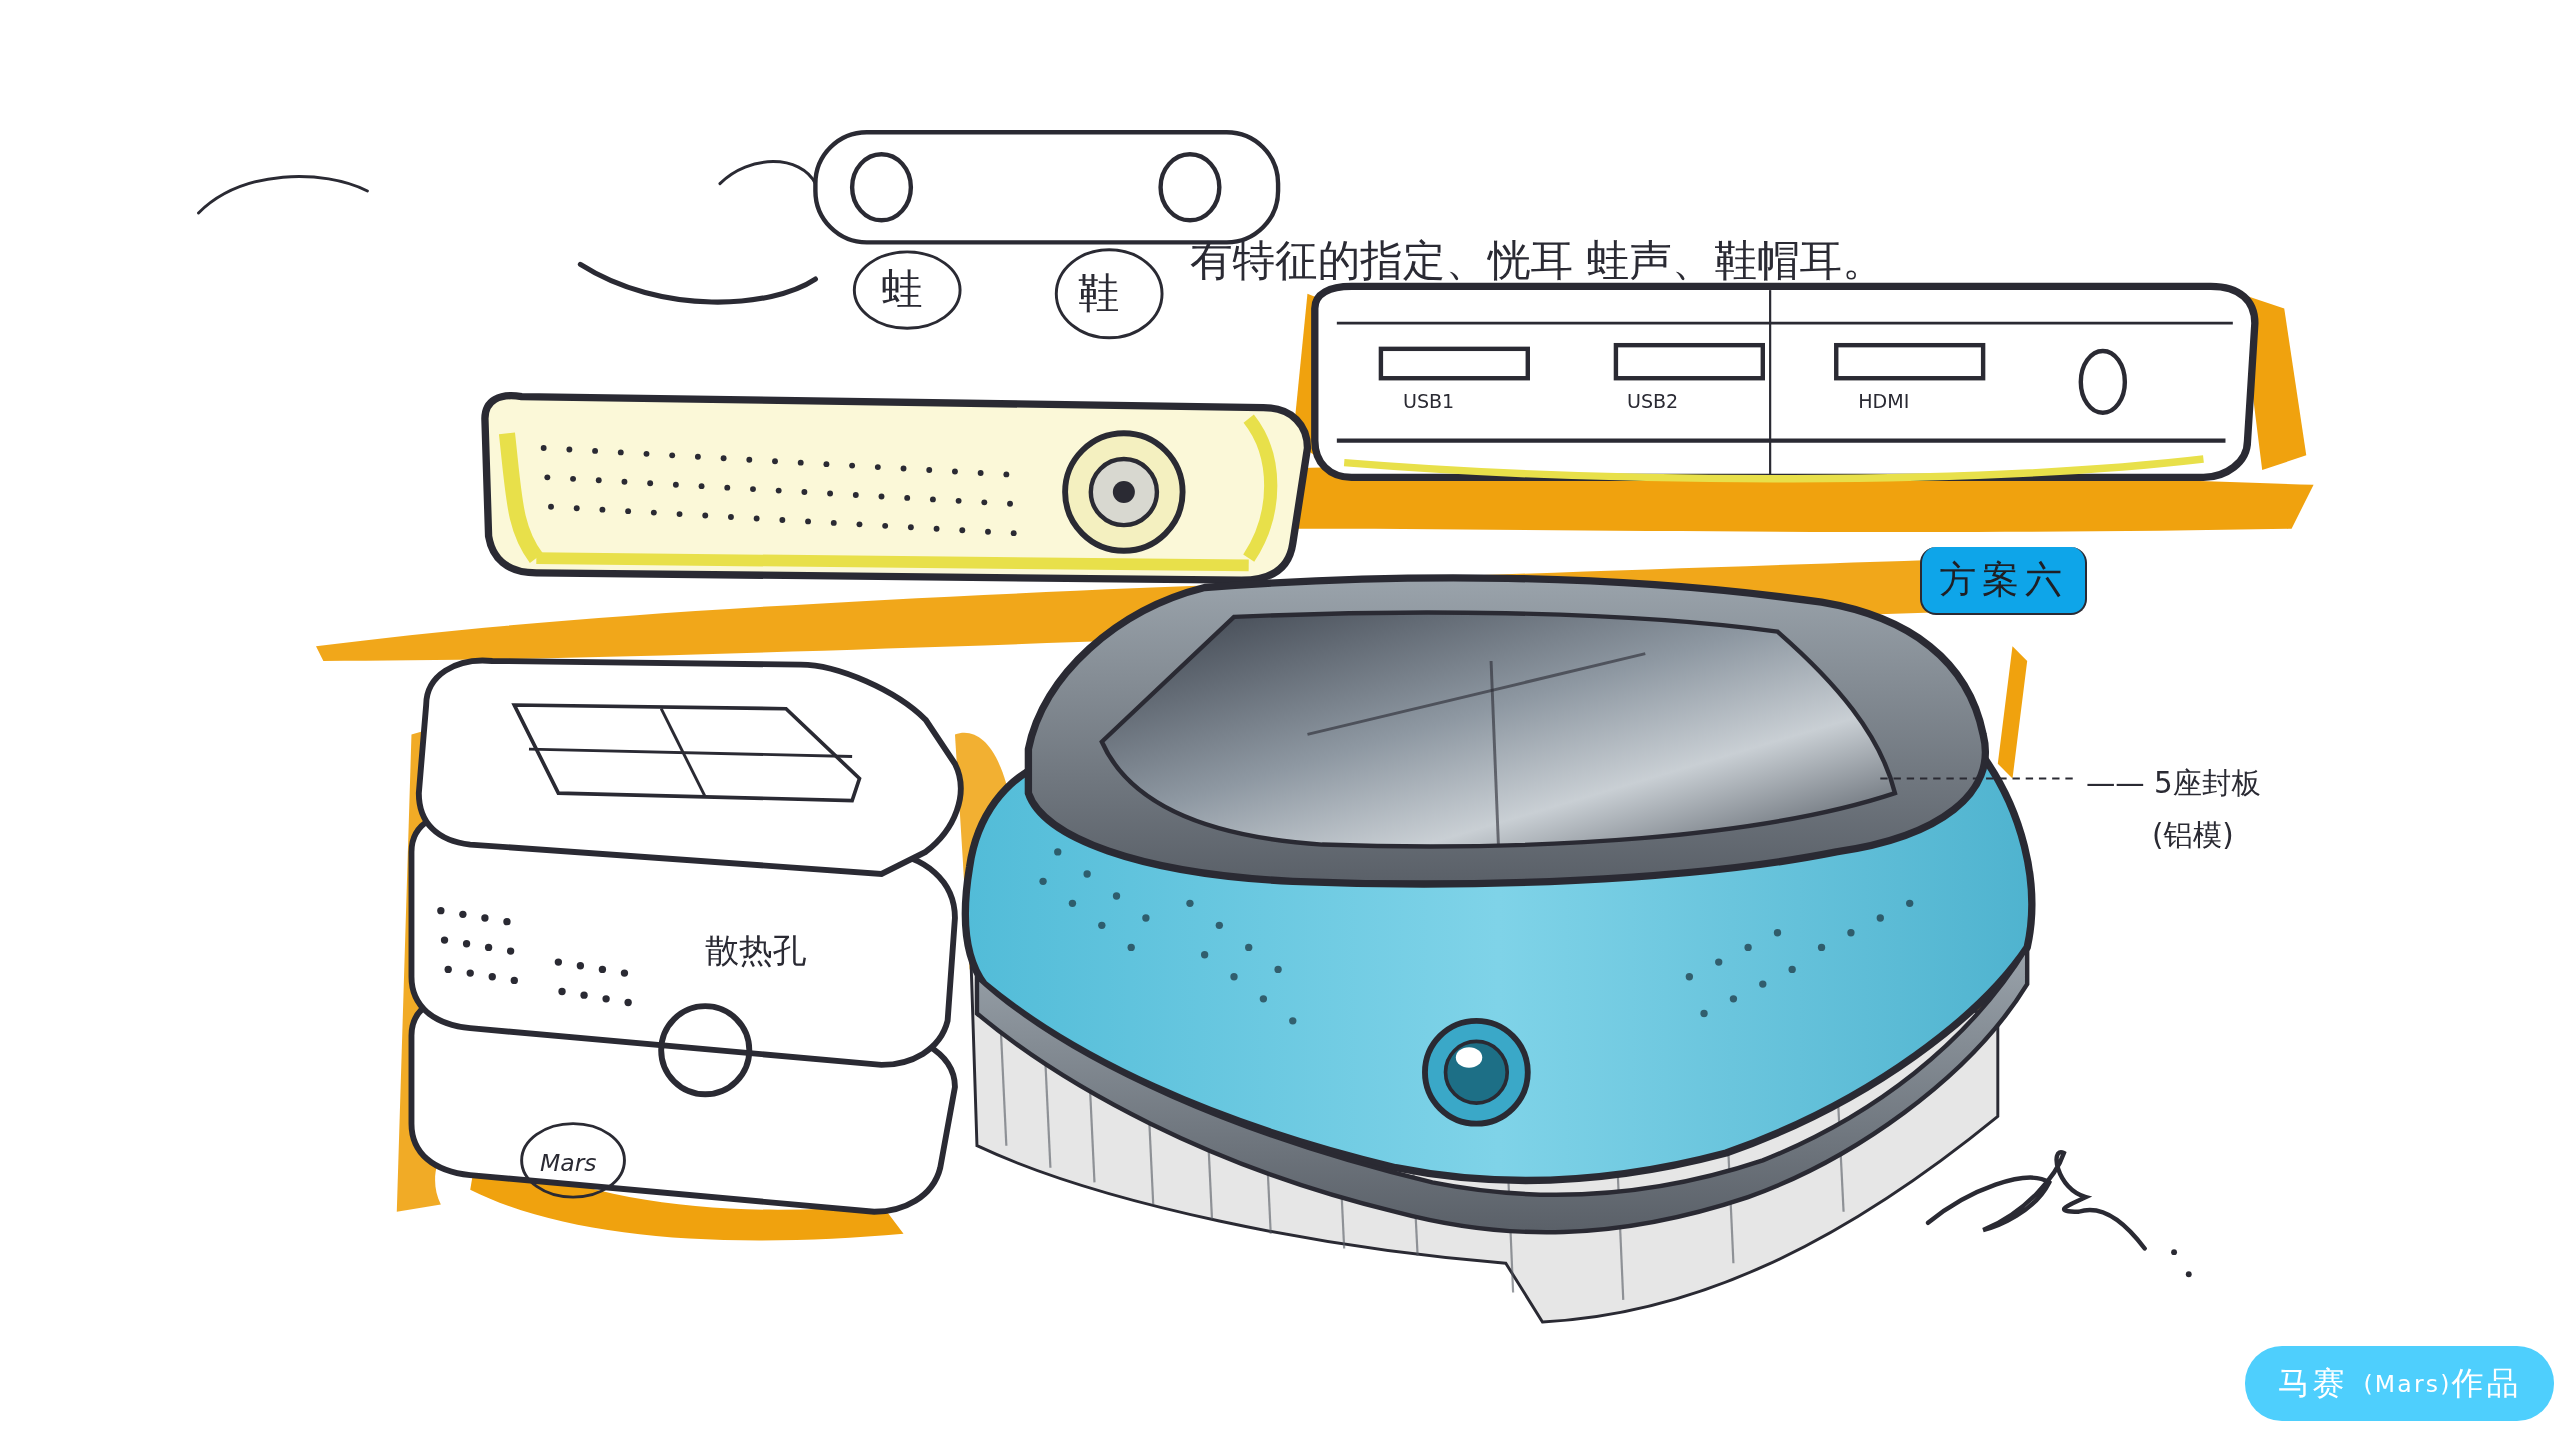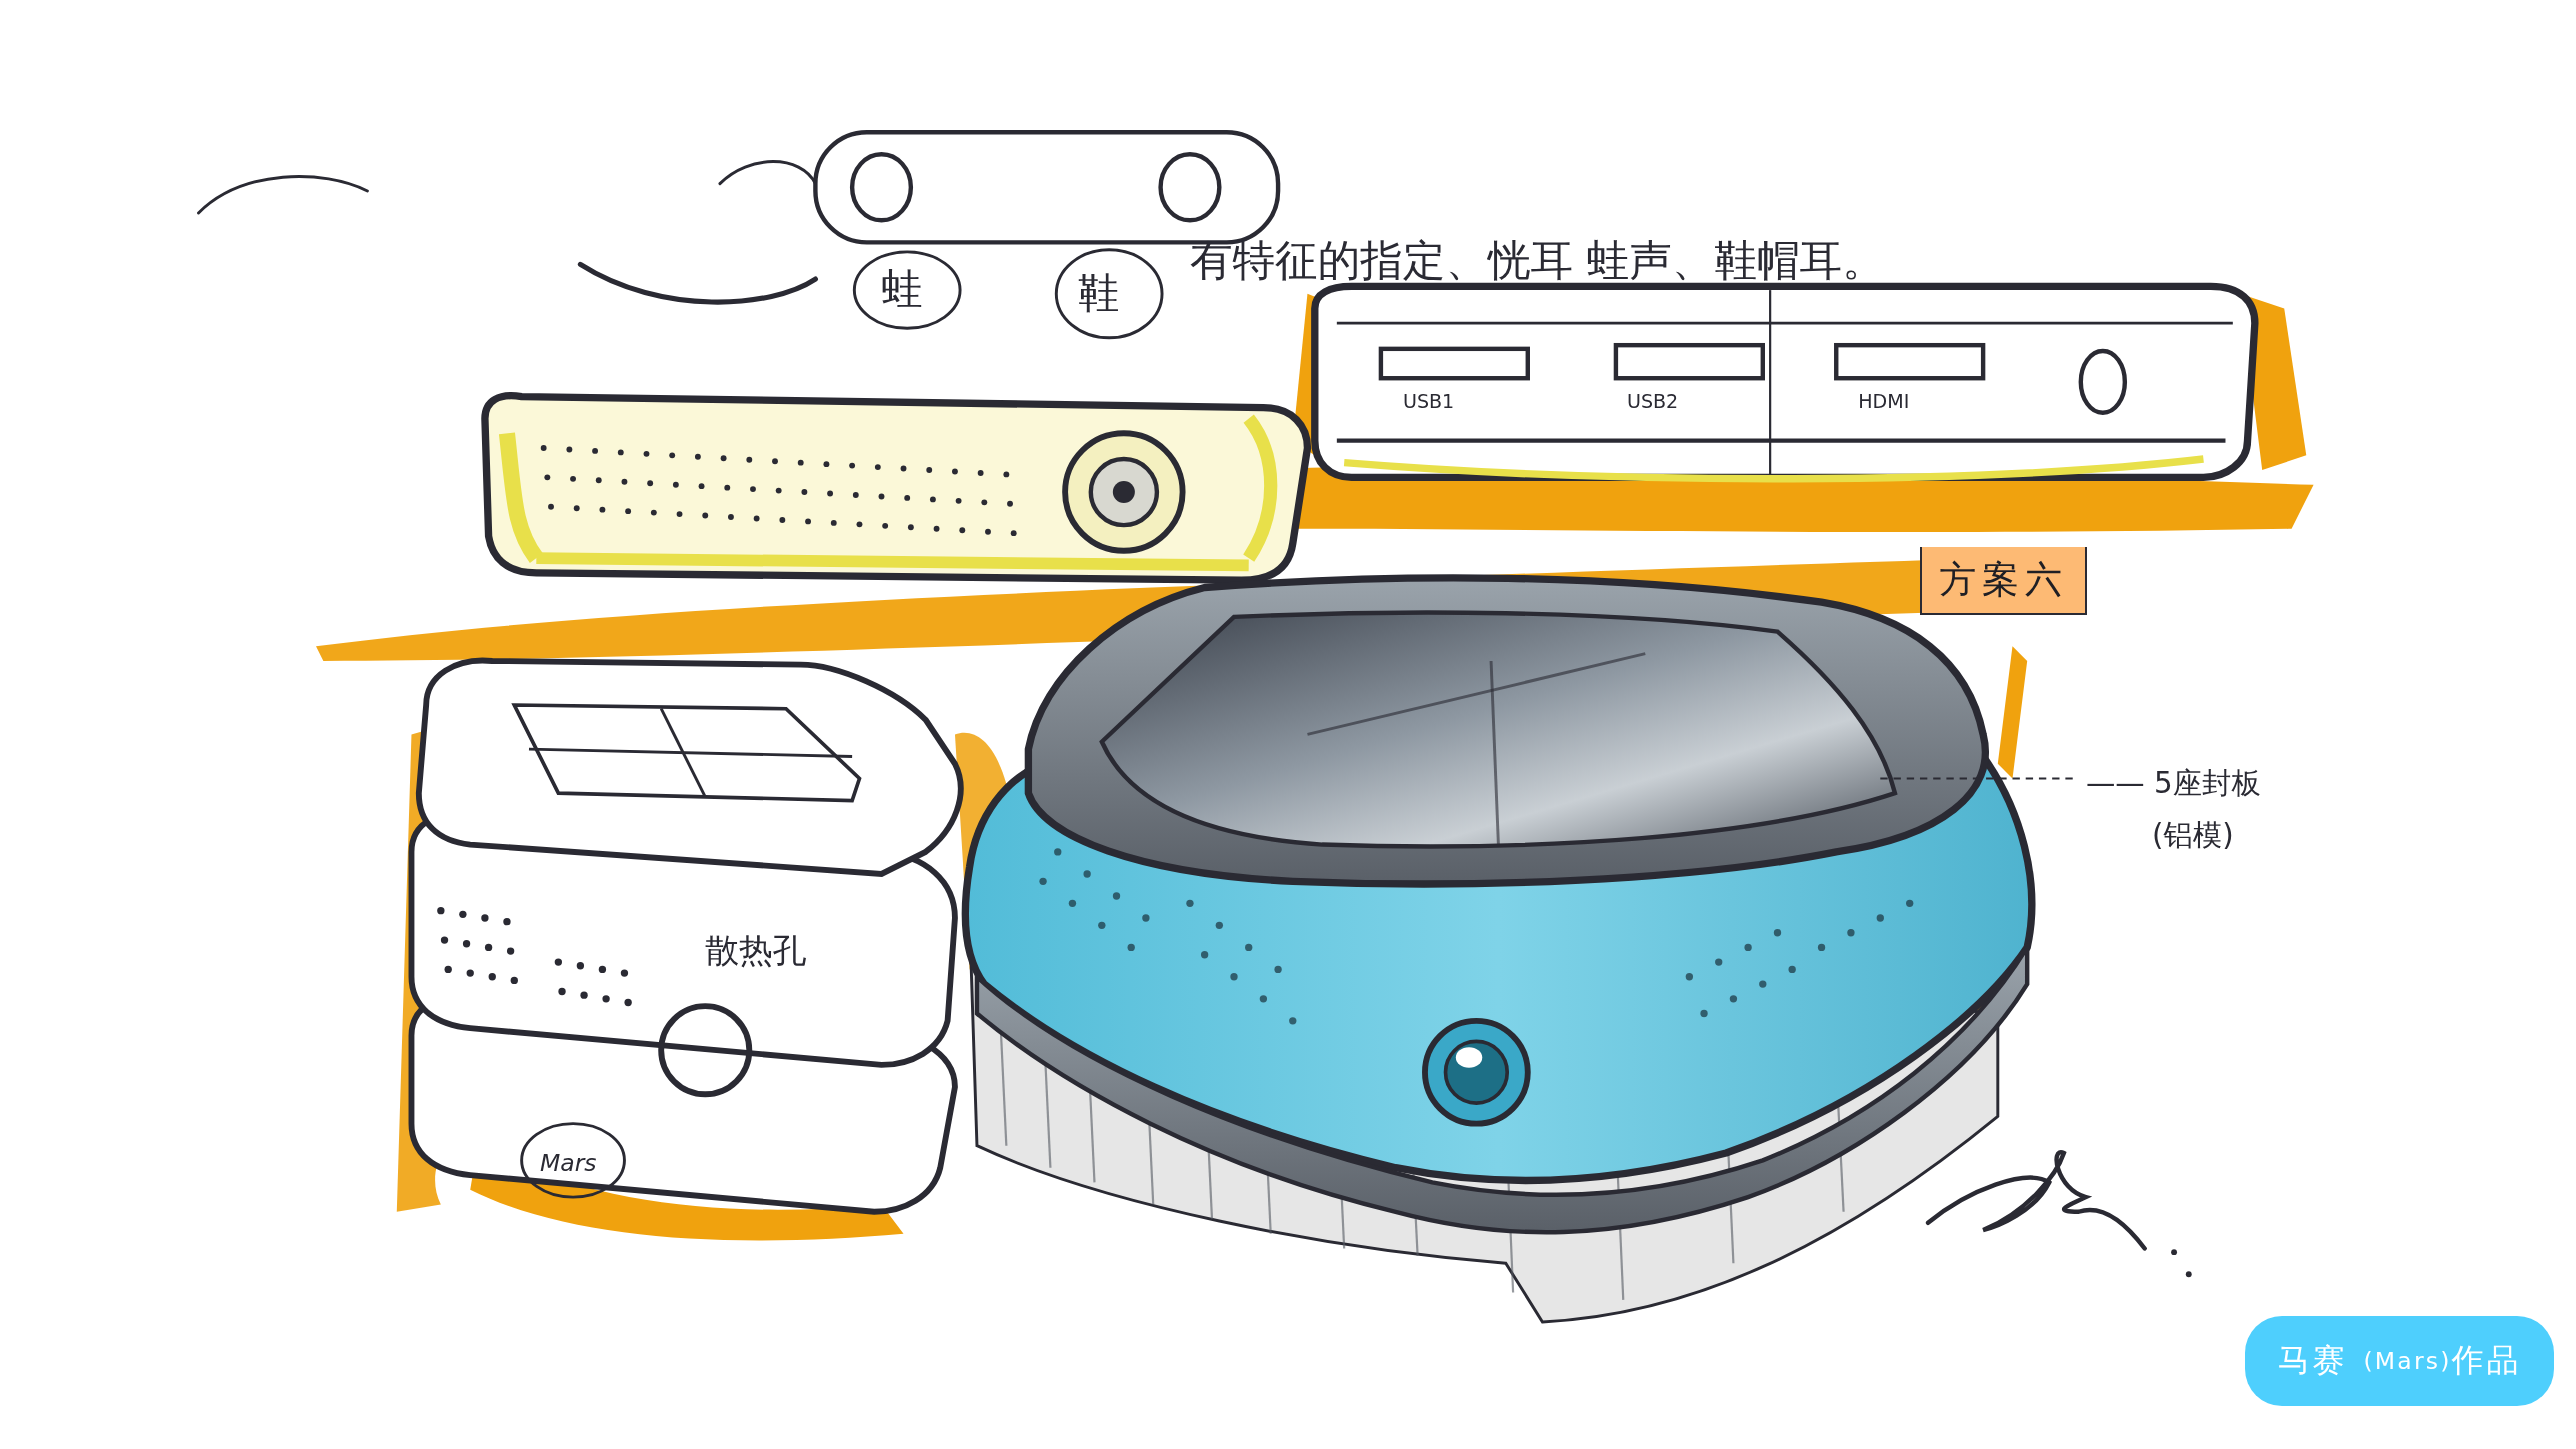--- a/index.html
+++ b/index.html
@@ -1,31 +1,31 @@
 <!DOCTYPE html>
 <html style="font-size:11.8px"><head>
 <meta charset="utf-8">
 <style>
   html, body { margin: 0; padding: 0; background: #ffffff; }
   body { width: 2576px; height: 1449px; position: relative; overflow: hidden; font-family: "DejaVu Sans", sans-serif; }
   #canvas { position: absolute; left: 0; top: 0; width: 2576px; height: 1449px; }
   .hand { font-family: "DejaVu Sans", sans-serif; fill: #2a2a33; }
   .badge {
-    position: absolute; left: 2245px; top: 1316px; width: 309px; height: 90px;
+    position: absolute; left: 2245px; top: 1346px; width: 309px; height: 75px;
     background: #4ecffd; border-radius: 37px;
     display: flex; align-items: center; justify-content: center;
     color: #ffffff; font-size: 32px; letter-spacing: 2.9px; font-family: "DejaVu Sans", sans-serif;
   }
   .badge .en { font-size: 23.5px; letter-spacing: 2.2px; margin-left: 16px; }
   .tag {
     position: absolute; left: 1920px; top: 547px; width: 163px; height: 66px;
-    background: #fdba74; border-left: 2.9px solid #2a2a33; border-right: 2.9px solid #2a2a33;
+    background: #0ea5e9; border-left: 2.9px solid #2a2a33; border-right: 2.9px solid #2a2a33;
     border-bottom: 2.2px solid #2a2a33;
     display: flex; align-items: center; justify-content: center;
-    font-size: 37px; color: #1f1f24; letter-spacing: 5.9px;
+    font-size: 37px; color: #1f1f24; letter-spacing: 5.9px; border-radius: 16px;
   }
 </style>
 </head>
 <body>
 
 <svg id="canvas" viewBox="0 0 3507 1973" xmlns="http://www.w3.org/2000/svg">
   <defs>
     <linearGradient id="topGlass" x1="0" y1="0" x2="1" y2="1">
       <stop offset="0" stop-color="#3a404a"></stop>
       <stop offset="0.45" stop-color="#8e98a2"></stop>

